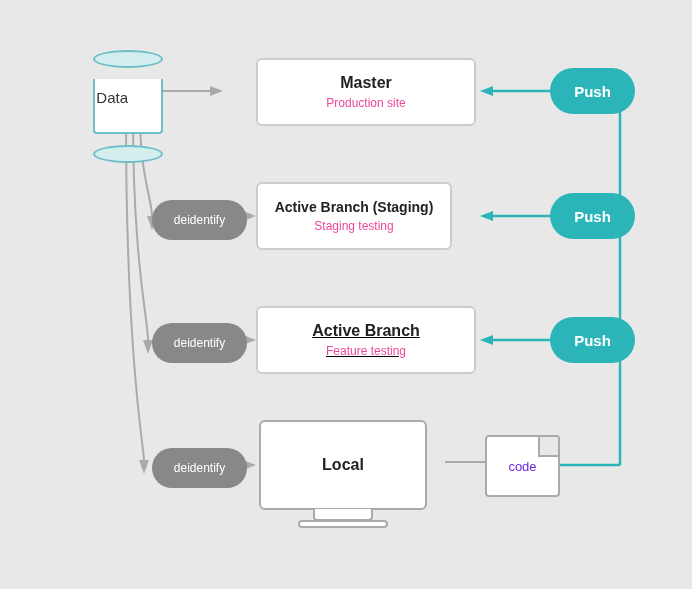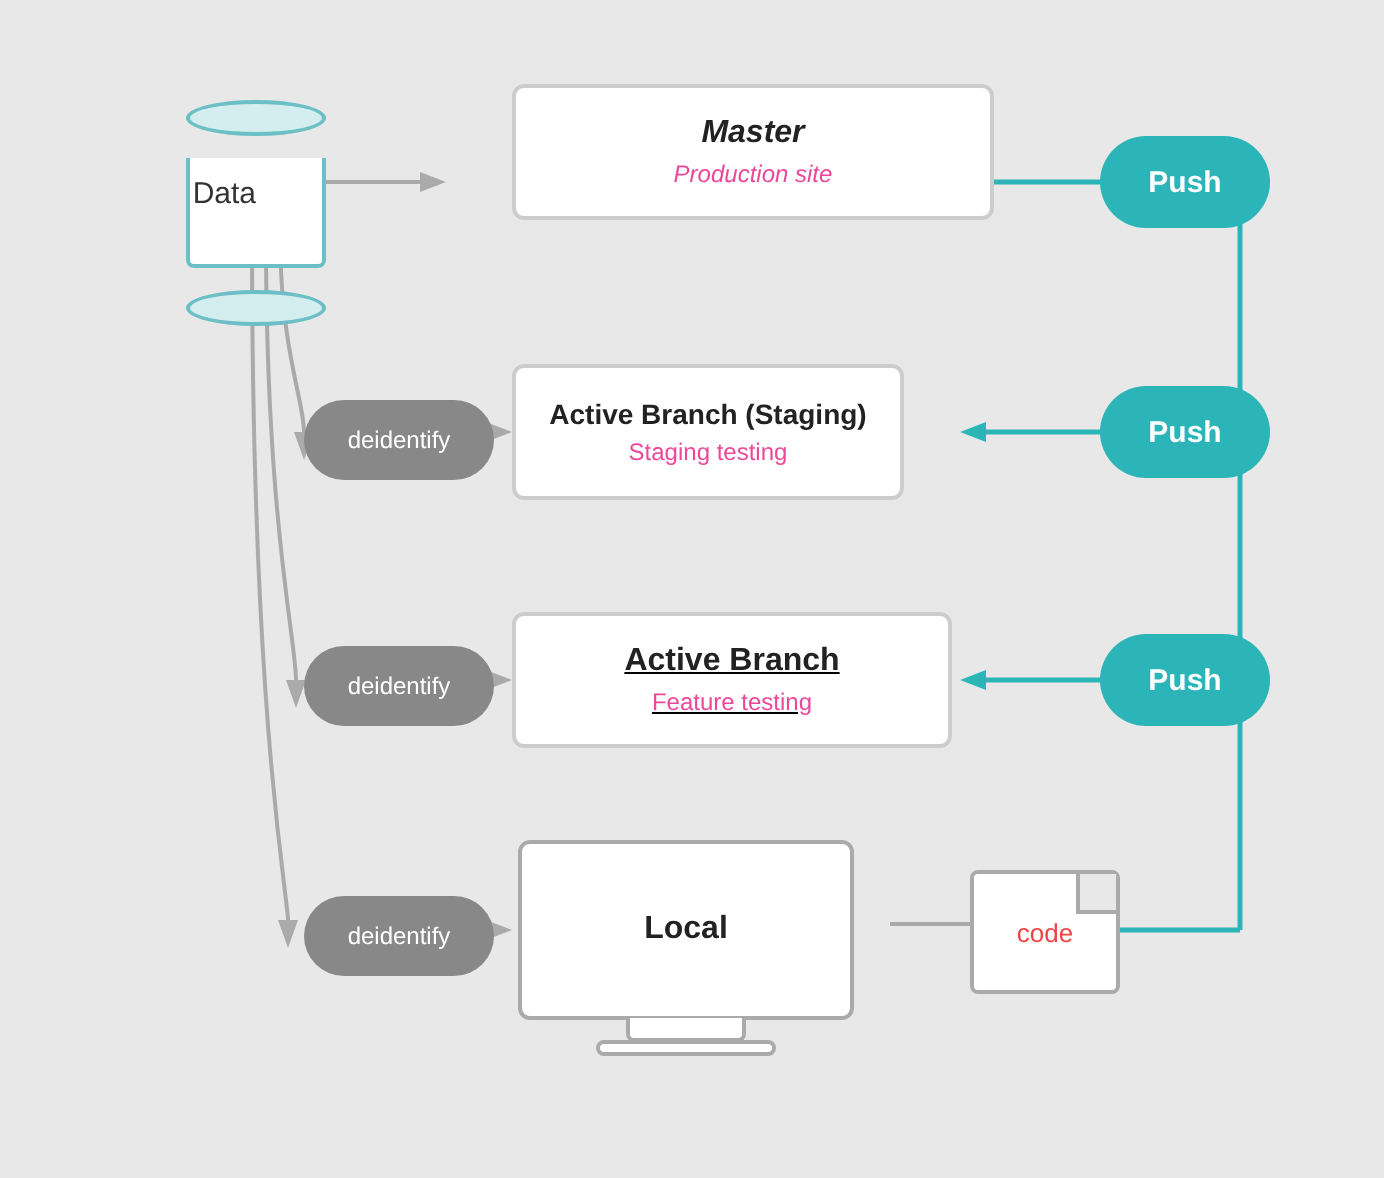--- a/index.html
+++ b/index.html
@@ -174,21 +174,21 @@
       position: absolute;
       background: white;
       border: 2px solid #aaa;
       border-radius: 4px;
       width: 75px;
       height: 62px;
       display: flex;
       align-items: center;
       justify-content: center;
       font-size: 13px;
-      color: #ef4444;
+      color: #6d28d9;
     }
     
     .code-box::after {
       content: '';
       position: absolute;
       top: 0;
       right: 0;
       width: 18px;
       height: 18px;
       background: #e8e8e8;
@@ -242,21 +242,21 @@
   </svg>
 
   <div class="data-cylinder" style="left:88px; top:50px;gap:21px;">
     <div class="cylinder-top" style="background:#d4eef0; border-color:#6bbfc5;"></div>
     <div class="cylinder-body" style="height:55px; margin-top:0; background:white; border-top:none; border-radius:0 0 4px 4px; border-color:#6bbfc5; position:relative;">
       <span class="cylinder-label" style="position:static; font-size:15px; color:#333;">Data</span>
     </div>
     <div class="cylinder-bottom" style="background:#d4eef0; border-color:#6bbfc5;"></div>
   </div>
 
-  <div class="box" style="left:256px; top:42px; width:241px; height:68px;font-style:italic;">
+  <div class="box" style="left:256px; top:58px; width:220px; height:68px;">
     <span class="box-title">Master</span>
     <span class="box-subtitle">Production site</span>
   </div>
 
   <div class="push-btn" style="left:550px; top:68px; width:85px; height:46px;">
     <span>Push</span>
   </div>
 
   <div class="deidentify-pill" style="left:152px; top:200px; width:95px; height:34px;">
     <span>deidentify</span>

